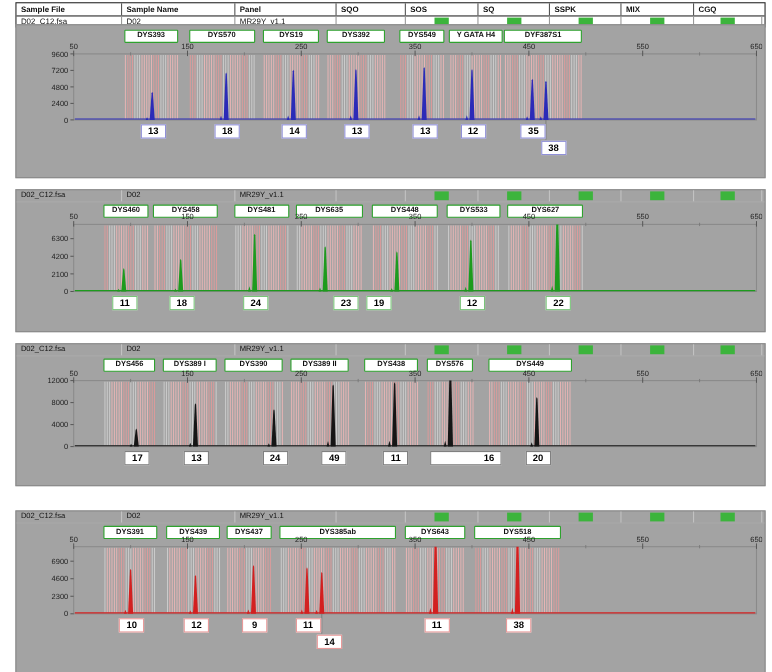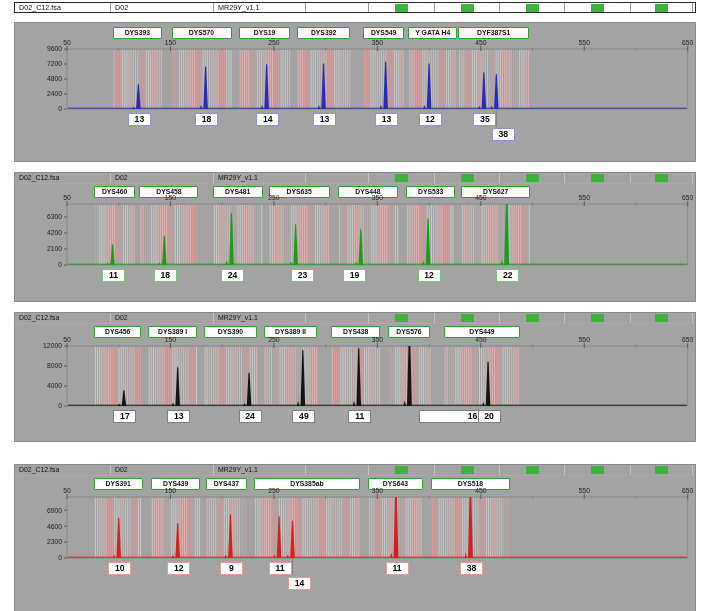--- a/index.html
+++ b/index.html
@@ -25,20 +25,31 @@
       border-radius:1px;font-weight:bold;}
   .allele-box{position:absolute;height:11px;min-width:17px;padding:0 2px;background:#fff;
       border:1.2px solid #888;font-size:8.6px;font-weight:bold;line-height:11px;text-align:center;color:#000;}
   svg{position:absolute;left:0;top:0;}
 </style>
 </head>
 <body>
 
 <div id="app">
   <div id="topTable">
+    <div class="trow head">
+        <div class="tcell">Sample File</div>
+        <div class="tcell">Sample Name</div>
+        <div class="tcell">Panel</div>
+        <div class="tcell">SQO</div>
+        <div class="tcell">SOS</div>
+        <div class="tcell">SQ</div>
+        <div class="tcell">SSPK</div>
+        <div class="tcell">MIX</div>
+        <div class="tcell">CGQ</div>
+      </div>
     <div class="trow data">
         <div class="tcell">D02_C12.fsa</div>
         <div class="tcell">D02</div>
         <div class="tcell">MR29Y_v1.1</div>
         <div class="tcell"></div>
         <div class="tcell flagcell"><span class="flagsq" style="background: rgb(60, 180, 60);"></span></div>
         <div class="tcell flagcell"><span class="flagsq" style="background: rgb(60, 180, 60);"></span></div>
         <div class="tcell flagcell"><span class="flagsq" style="background: rgb(60, 180, 60);"></span></div>
         <div class="tcell flagcell"><span class="flagsq" style="background: rgb(60, 180, 60);"></span></div>
         <div class="tcell flagcell"><span class="flagsq" style="background: rgb(60, 180, 60);"></span></div>
@@ -527,22 +538,22 @@
         <polygon points="343.498,92 345.198,56.9 345.798,55.4 346.398,56.9 348.098,92" fill="#1d9b1d"></polygon>
         <polygon points="339.798,92 341.098,88.706 342.398,92" fill="#1d9b1d"></polygon>
         <polygon points="410.7405,92 412.4405,46.225 413.0405,44.725 413.64050000000003,46.225 415.3405,92" fill="#1d9b1d"></polygon>
         <polygon points="407.0405,92 408.3405,87.74525 409.64050000000003,92" fill="#1d9b1d"></polygon>
         <polygon points="489.2625,92 490.66249999999997,31 492.66249999999997,31 494.06249999999994,92" fill="#1d9b1d"></polygon>
         <polygon points="485.66249999999997,92 486.9625,86.51 488.2625,92" fill="#1d9b1d"></polygon>
       </svg>
       <div class="allele-box" style="left: 87px; top: 96px; border-color: rgb(121, 196, 121);">11</div>
       <div class="allele-box" style="left: 138.7px; top: 96px; border-color: rgb(121, 196, 121);">18</div>
       <div class="allele-box" style="left: 206px; top: 96px; border-color: rgb(121, 196, 121);">24</div>
-      <div class="allele-box" style="left: 276px; top: 96px; border-color: rgb(121, 196, 121); text-align: center;">23</div>
-      <div class="allele-box" style="left: 328px; top: 96px; border-color: rgb(121, 196, 121);">19</div>
+      <div class="allele-box" style="left: 288px; top: 96px; border-color: rgb(121, 196, 121); text-align: center;">23</div>
+      <div class="allele-box" style="left: 318px; top: 96px; border-color: rgb(121, 196, 121);">19</div>
       <div class="allele-box" style="left: 402.5px; top: 96px; border-color: rgb(121, 196, 121);">12</div>
       <div class="allele-box" style="left: 481.2px; top: 96px; border-color: rgb(121, 196, 121);">22</div>
     </div>
     <div class="panel" style="top: 312px; height: 128px;">
       <div class="srow trow">
         <div class="tcell">D02_C12.fsa</div>
         <div class="tcell">D02</div>
         <div class="tcell">MR29Y_v1.1</div>
         <div class="tcell"></div>
         <div class="tcell flagcell"><span class="flagsq" style="background: rgb(60, 180, 60);"></span></div>
@@ -775,21 +786,21 @@
         <polygon points="392.0195,93 393.41949999999997,33 395.41949999999997,33 396.81949999999995,93" fill="#151515"></polygon>
         <polygon points="388.41949999999997,93 389.7195,87.6 391.0195,93" fill="#151515"></polygon>
         <polygon points="470.7415,93 472.44149999999996,49.5 473.0415,48 473.6415,49.5 475.3415,93" fill="#151515"></polygon>
         <polygon points="467.0415,93 468.3415,88.95 469.6415,93" fill="#151515"></polygon>
       </svg>
       <div class="allele-box" style="left: 98.4px; top: 97px; border-color: rgb(128, 128, 128);">17</div>
       <div class="allele-box" style="left: 152.2px; top: 97px; border-color: rgb(128, 128, 128);">13</div>
       <div class="allele-box" style="left: 223.6px; top: 97px; border-color: rgb(128, 128, 128);">24</div>
       <div class="allele-box" style="left: 277.4px; top: 97px; border-color: rgb(128, 128, 128);">49</div>
       <div class="allele-box" style="left: 333.2px; top: 97px; border-color: rgb(128, 128, 128);">11</div>
-      <div class="allele-box" style="left: 404px; top: 97px; border-color: rgb(128, 128, 128); padding-left: 44px;">16</div>
+      <div class="allele-box" style="left: 376px; top: 97px; border-color: rgb(128, 128, 128); padding-left: 44px;">16</div>
       <div class="allele-box" style="left: 462.5px; top: 97px; border-color: rgb(128, 128, 128);">20</div>
     </div>
     <div class="panel" style="top: 464px; height: 146px;">
       <div class="srow trow">
         <div class="tcell">D02_C12.fsa</div>
         <div class="tcell">D02</div>
         <div class="tcell">MR29Y_v1.1</div>
         <div class="tcell"></div>
         <div class="tcell flagcell"><span class="flagsq" style="background: rgb(60, 180, 60);"></span></div>
         <div class="tcell flagcell"><span class="flagsq" style="background: rgb(60, 180, 60);"></span></div>

